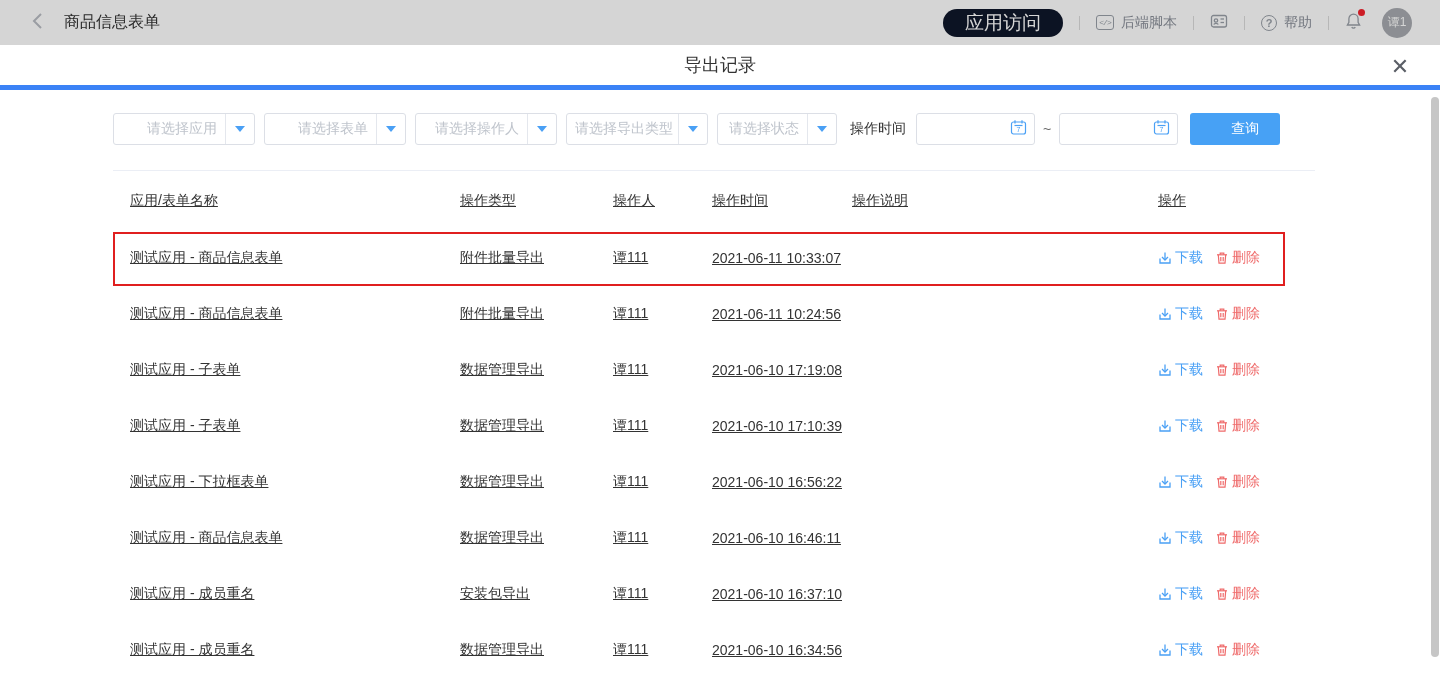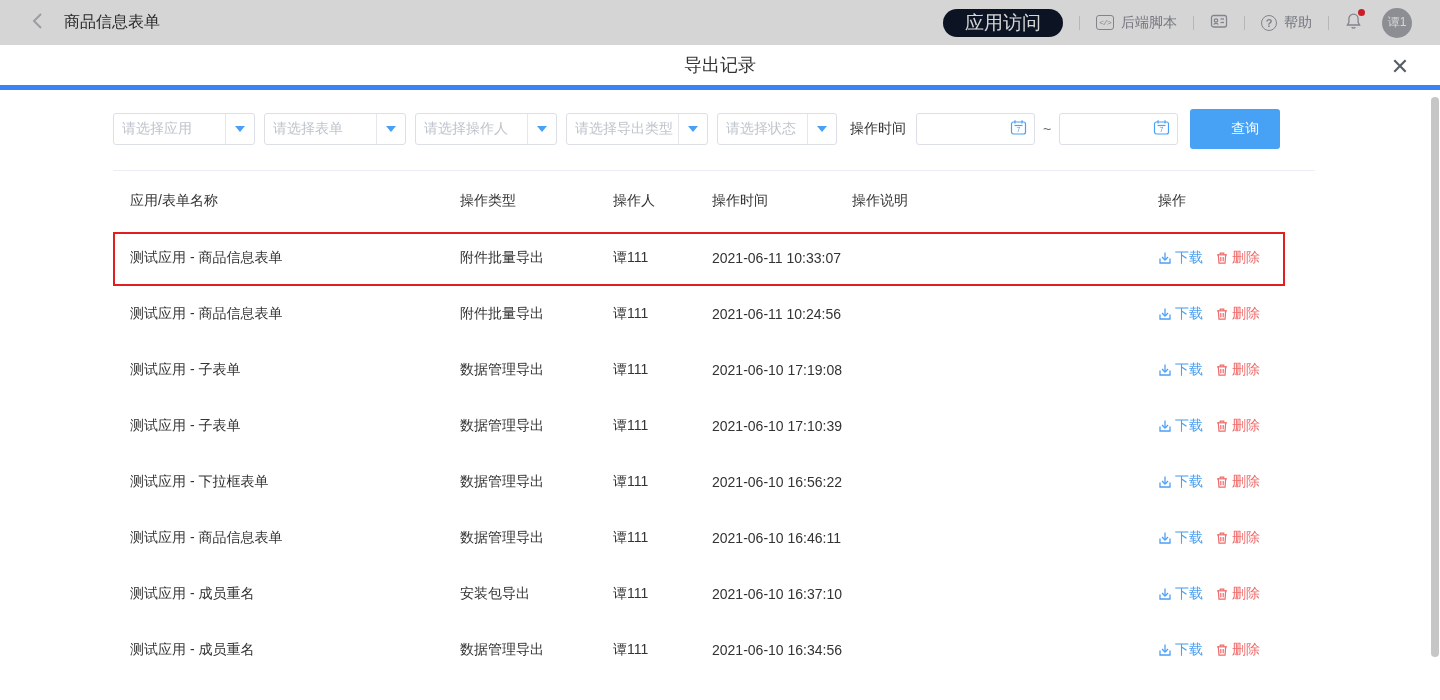--- a/index.html
+++ b/index.html
@@ -33,42 +33,42 @@
   .modal { position:absolute; top:45px; left:0; right:0; bottom:0; background:#fff; z-index:10; }
   .modal-head { position:relative; height:45px; border-bottom:5px solid #3b82f6;
                 display:flex; align-items:center; justify-content:center; }
   .modal-title { font-size:18px; color:#333; font-weight:500; }
   .modal-close { position:absolute; right:24px; top:6px; width:32px; height:32px; font-size:22px; color:#5a5e66;
                  display:flex; align-items:center; justify-content:center; cursor:pointer; background:none; border:none; }
 
   
   .filters { position:absolute; left:113px; top:68px; height:32px; display:flex; align-items:center; }
   .sel { height:32px; background:#fff; border:1px solid #dcdfe6; border-radius:3px;
-         display:flex; align-items:center; margin-right:9px; cursor:pointer; }
+         display:flex; align-items:center; margin-right:9px; cursor:pointer;text-align:right; }
   .sel .ph { flex:1; padding:0 8px; font-size:14px; color:#bfc4cc; white-space:nowrap; overflow:hidden; }
   .sel .caret-box { width:29px; align-self:stretch; border-left:1px solid #e4e7ed;
                     display:flex; align-items:center; justify-content:center; }
   .caret { width:0; height:0; border-left:5px solid transparent; border-right:5px solid transparent;
            border-top:6px solid #4aa0f5; }
   .w142 { width:142px; } .w118 { width:120px; }
   .time-label { font-size:14px; color:#333; margin:0 10px 0 4px; white-space:nowrap; }
   .date-input { width:119px; height:32px; border:1px solid #dcdfe6; border-radius:3px; background:#fff;
                 display:flex; align-items:center; padding:0 7px; cursor:text; }
   .date-input .val { flex:1; font-size:13px; color:#333; }
   .tilde { font-size:14px; color:#666; margin:0 8px; }
-  .query-btn { height:40px; width:90px; margin-left:12px; background:#47a1f5; color:#fff; font-size:14px;
+  .query-btn { height:32px; width:90px; margin-left:12px; background:#47a1f5; color:#fff; font-size:14px;
                border:none; border-radius:3px; cursor:pointer;padding-left:20px; }
 
   
   .table { position:absolute; left:113px; right:125px; top:125px; }
   .t-head, .t-row { display:grid; grid-template-columns:330px 153px 99px 140px 306px 1fr;
                     align-items:center; padding-left:17px; }
   .t-head { height:60px; border-top:1px solid #ebeef5; font-size:14px; color:#333; }
   .t-row { height:56px; font-size:14px; color:#333; }
-  .cell { white-space:nowrap; overflow:hidden; }
+  .cell { white-space:nowrap; overflow:hidden;text-decoration:underline; }
   .actions { display:flex; align-items:center; }
   .link { display:flex; align-items:center; font-size:14px; cursor:pointer; text-decoration:none; }
   .link svg { margin-right:3px; }
   .dl { color:#4aa0f5; margin-right:12px; }
   .del { color:#ef6a6a; }
 
   .highlight-box { position:absolute; left:113px; top:187px; width:1172px; height:54px;
                    border:2px solid #e01f1f; pointer-events:none; z-index:20; }
 
   .scroll-thumb { position:absolute; right:1px; top:52px; width:8px; height:560px;

